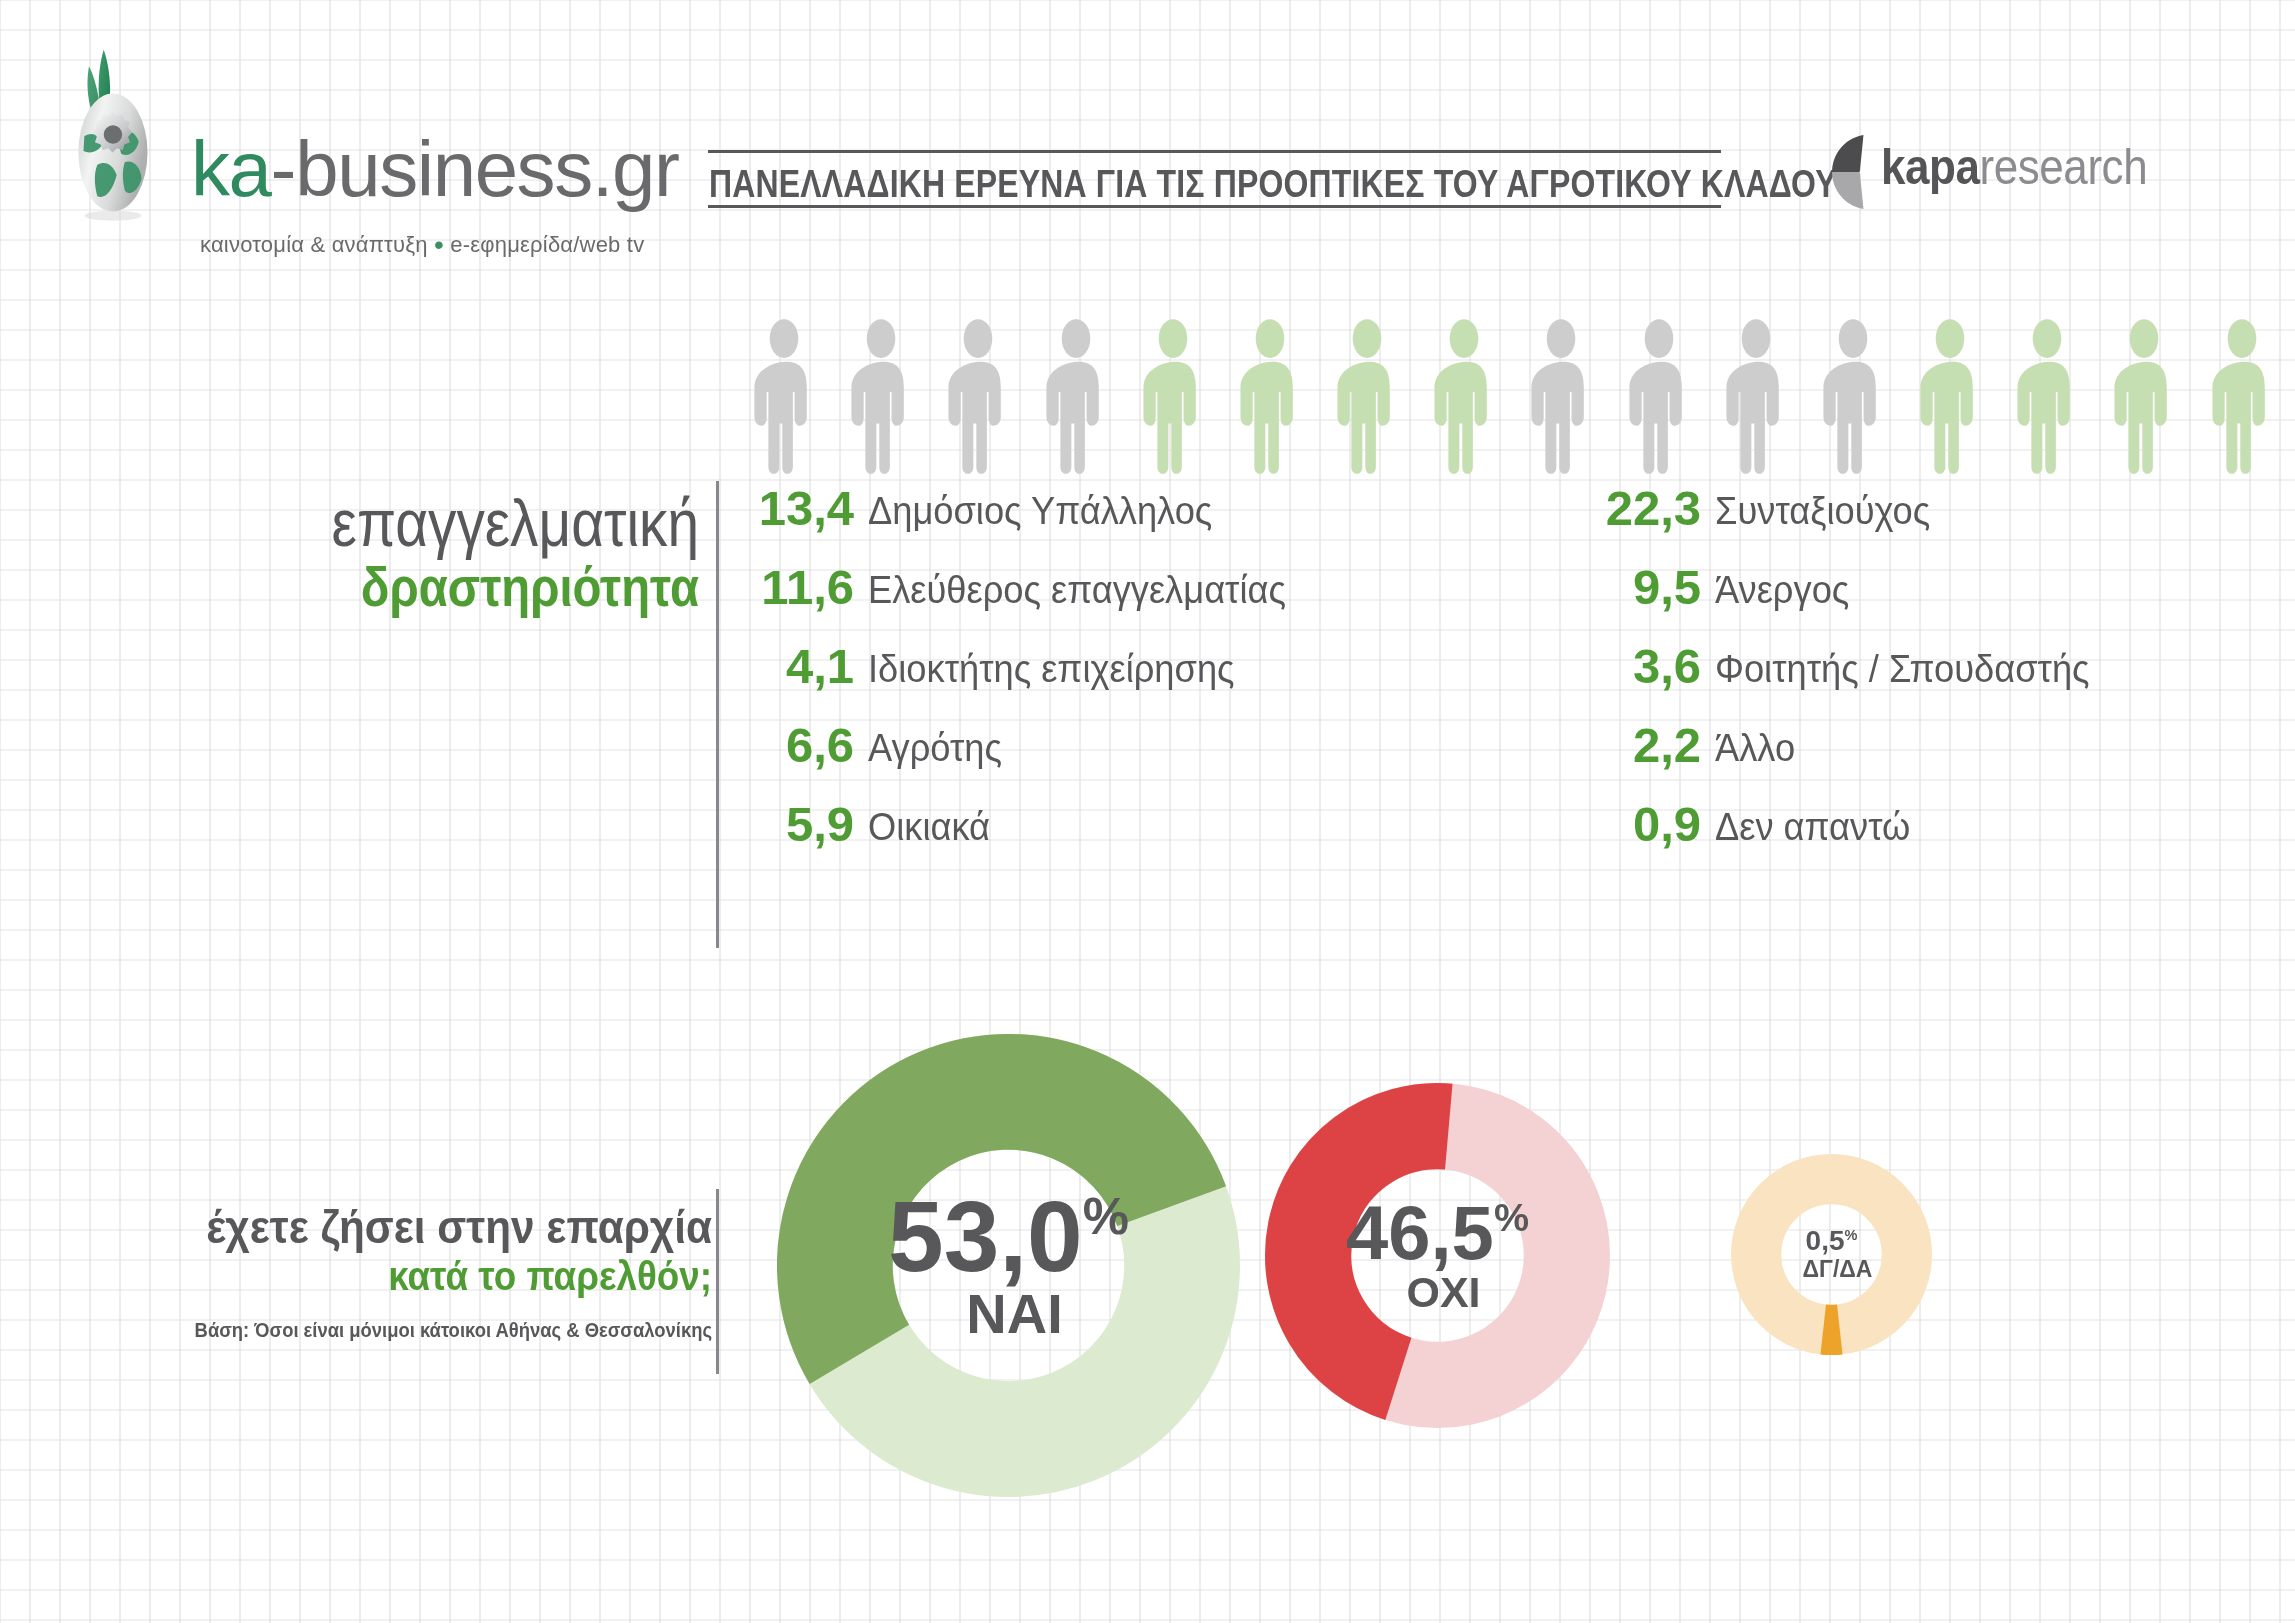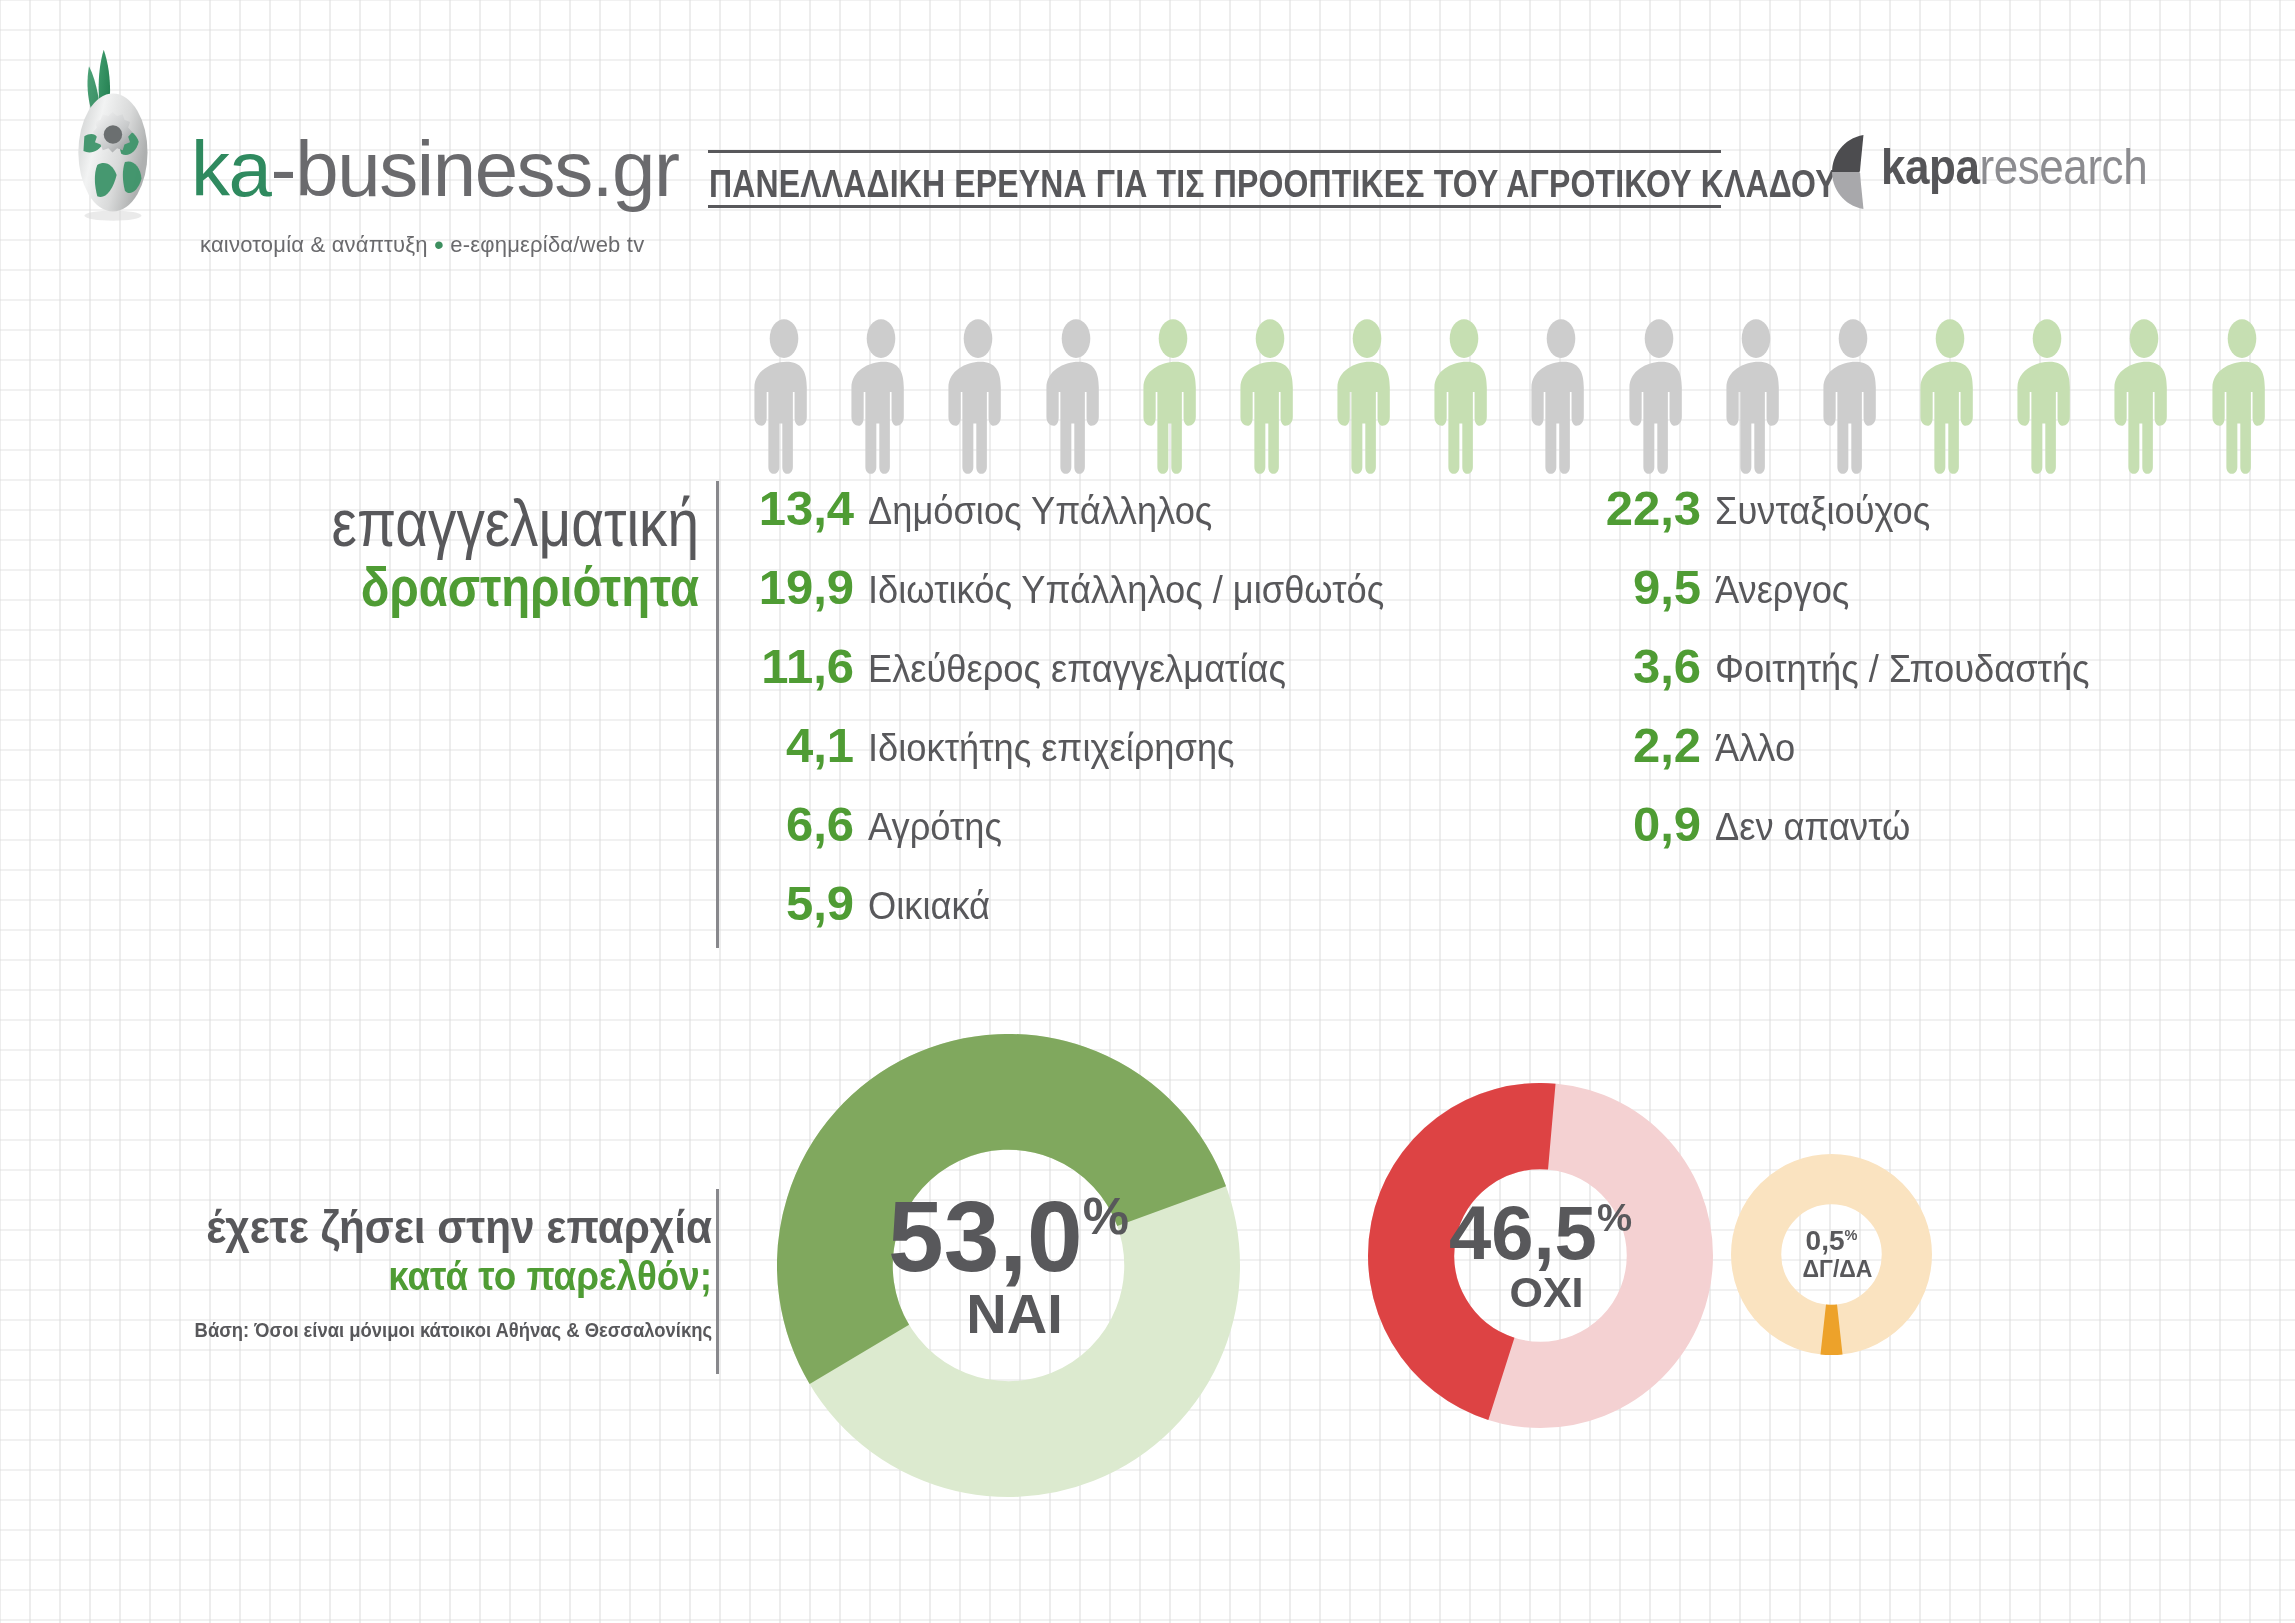--- a/index.html
+++ b/index.html
@@ -144,21 +144,21 @@
   .donut-pct {
     font-weight: bold; color: #58585b; line-height: 0.95; white-space: nowrap;
   }
   .donut-pct .sym { font-size: 0.52em; vertical-align: 0.72em; font-weight: bold; }
   .donut-sub { font-weight: bold; color: #58585b; line-height: 1.0; white-space: nowrap; padding-left: 12px; }
 
   #donut-yes { left: 777px; top: 7px; width: 463px; height: 463px; margin-top: 23px; }
   #donut-yes .donut-pct { font-size: 100px; }
   #donut-yes .donut-sub { font-size: 56px; margin-top: 1.9px; }
 
-  #donut-no { left: 1368px; top: 79px; width: 345px; height: 345px; }
+  #donut-no { left: 1265px; top: 79px; width: 345px; height: 345px; }
   #donut-no .donut-pct { font-size: 76px; }
   #donut-no .donut-sub { font-size: 43px; margin-top: 1.9px; }
 
   #donut-dk { left: 1731px; top: 150px; width: 201px; height: 201px; }
   #donut-dk .donut-pct { font-size: 28px; }
   #donut-dk .donut-sub { font-size: 23px; margin-top: 2.8px; text-align: center; }
 </style>
 </head>
 <body>
 
@@ -301,24 +301,20 @@
       <span class="line2">δραστηριότητα</span>
     </div>
     <div id="occ-divider"></div>
     <div id="occ-list">
       <div class="occ-col left" id="occ-col-left">
           <div class="occ-row">
             <div class="occ-val">13,4</div>
             <div class="occ-label">Δημόσιος Υπάλληλος</div>
           </div>
           <div class="occ-row">
-            <div class="occ-val">19,9</div>
-            <div class="occ-label">Ιδιωτικός Υπάλληλος / μισθωτός</div>
-          </div>
-          <div class="occ-row">
             <div class="occ-val">11,6</div>
             <div class="occ-label">Ελεύθερος επαγγελματίας</div>
           </div>
           <div class="occ-row">
             <div class="occ-val">4,1</div>
             <div class="occ-label">Ιδιοκτήτης επιχείρησης</div>
           </div>
           <div class="occ-row">
             <div class="occ-val">6,6</div>
             <div class="occ-label">Αγρότης</div>

